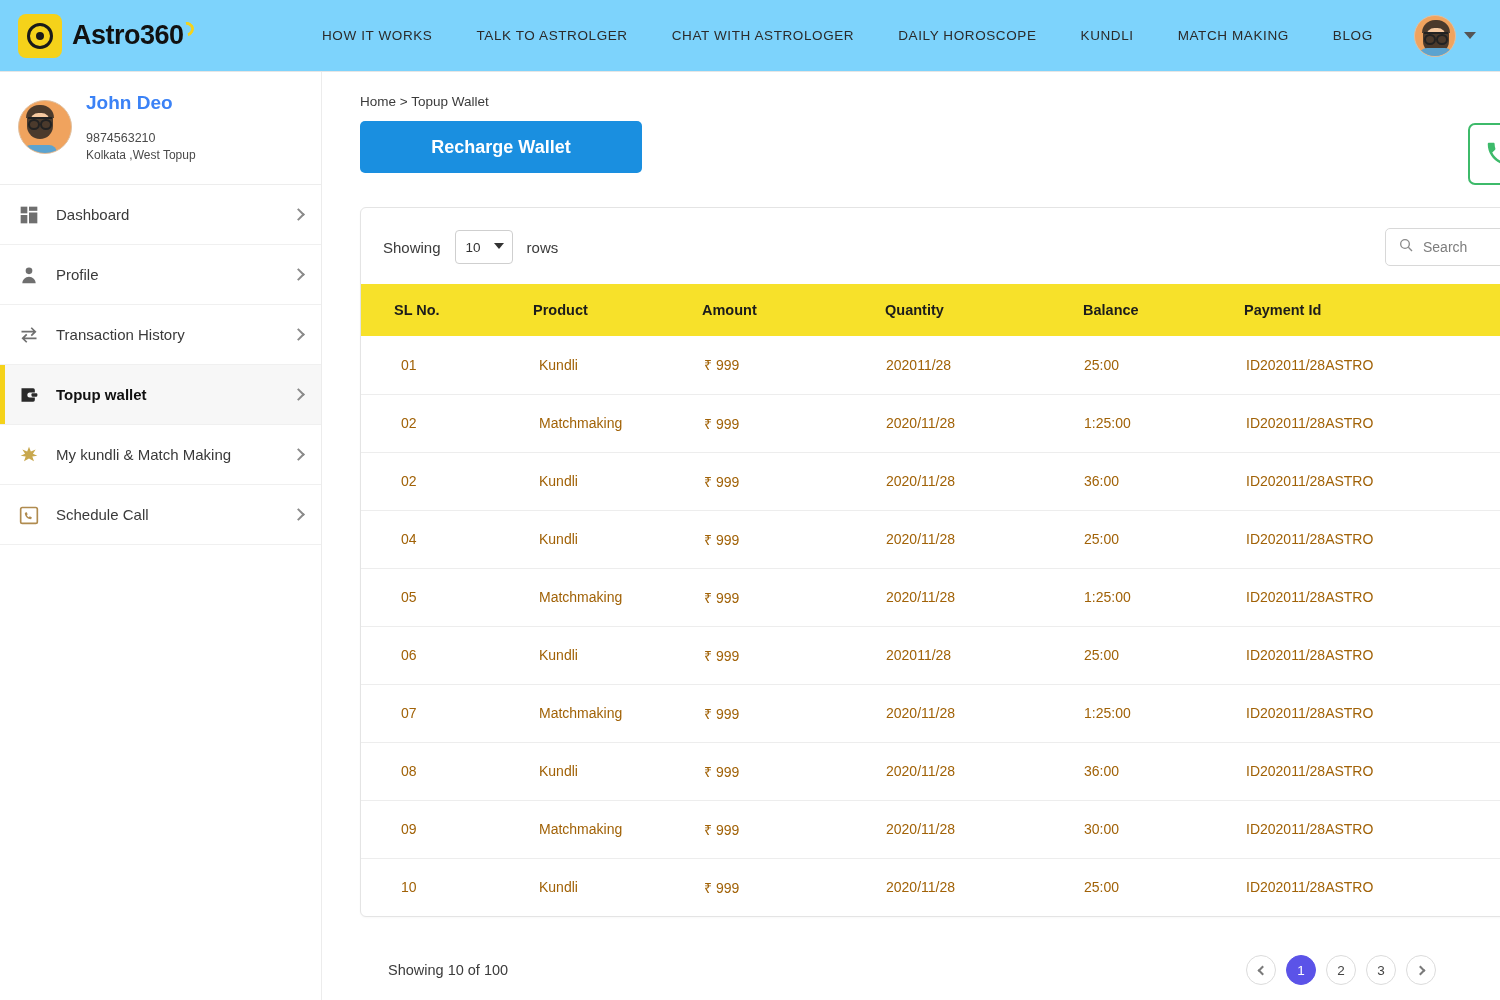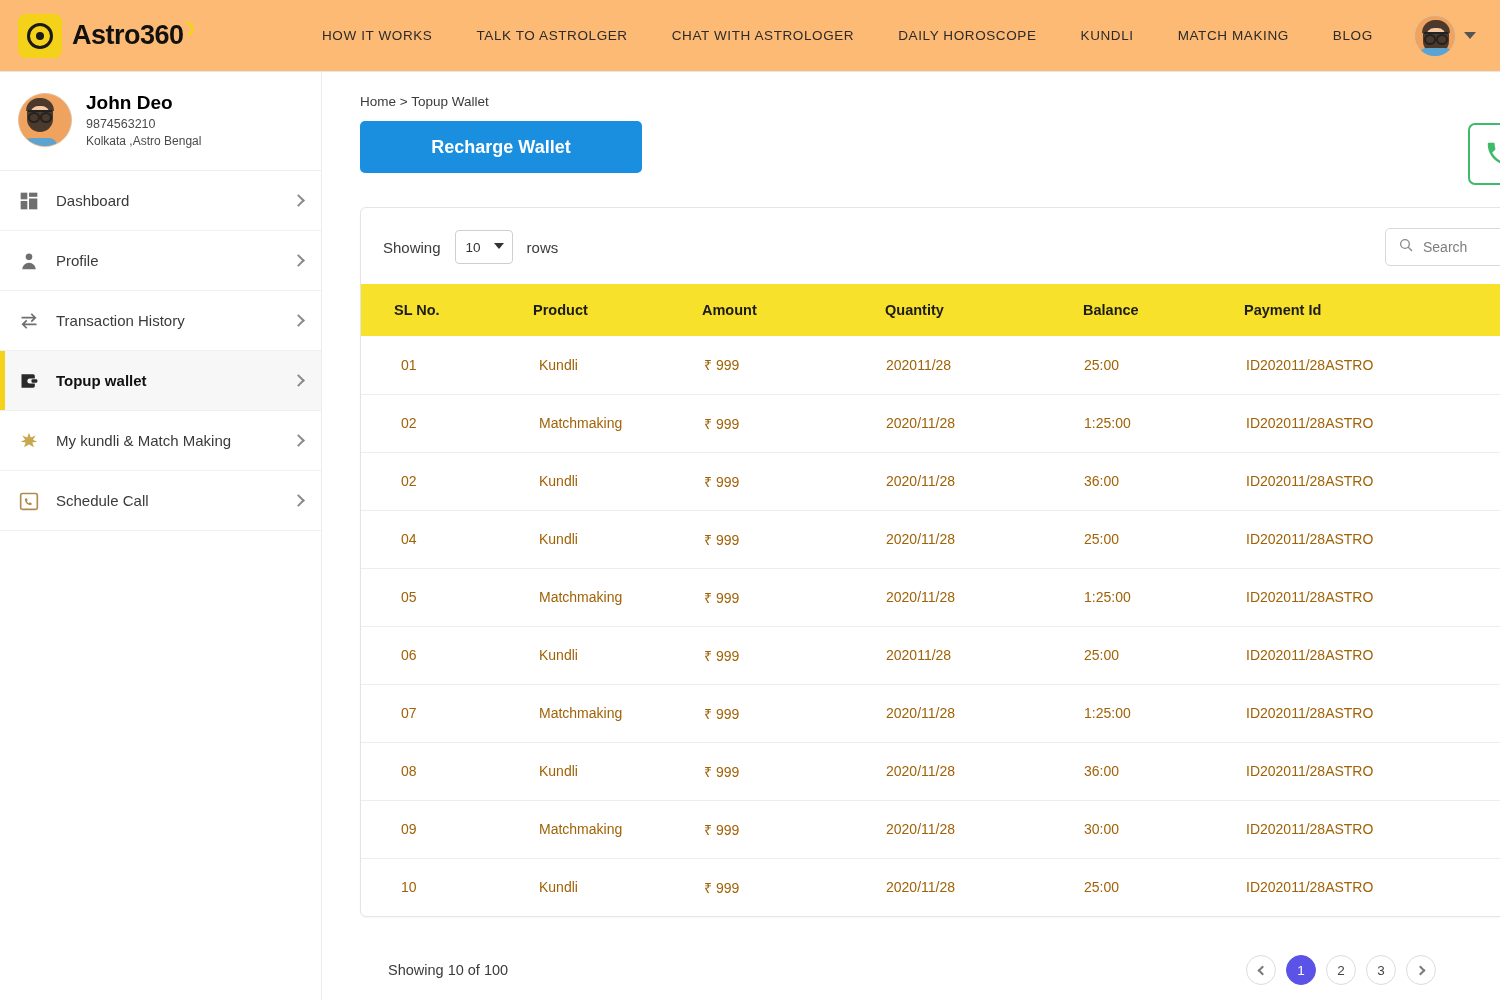--- a/index.html
+++ b/index.html
@@ -8,21 +8,21 @@
     font-family: "Liberation Sans", sans-serif;
     background: #ffffff;
     overflow: hidden;
   }
 
   
   .topbar {
     height: 72px;
     display: flex;
     align-items: center;
-    background: #fdba74;
+    background: #7dd3fc;
     border-bottom: 1px solid #e6e6e6;
     position: relative;
   }
   .logo-wrap {
     width: 322px;
     display: flex;
     align-items: center;
     padding-left: 18px;
     gap: 10px;
   }
@@ -141,22 +141,22 @@
     background: #ffffff;
     border-right: 1px solid #ececec;
     flex: none;
   }
   .user-block {
     display: flex; align-items: center; gap: 14px;
     padding: 20px 18px 22px 18px;
     border-bottom: 1px solid #ededed;
   }
   .user-block .avatar { width: 54px; height: 54px; }
-  .user-name { font-size: 19px; font-weight: bold; color: #000000; }
-  .user-phone { font-size: 12.5px; color: #4a4a4a; margin-top: 3px; }
+  .user-name { font-size: 19px; font-weight: bold; color: #3b82f6; }
+  .user-phone { font-size: 12.5px; color: #4a4a4a; margin-top: 17px; }
   .user-loc { font-size: 12px; color: #4a4a4a; margin-top: 3px; }
 
   .menu-item {
     display: flex; align-items: center;
     height: 60px;
     padding: 0 18px;
     gap: 16px;
     border-bottom: 1px solid #f0f0f0;
     cursor: pointer;
     position: relative;
@@ -349,21 +349,21 @@
       <div class="avatar">
         <div class="hair"></div>
           <div class="face"></div>
           <div class="beard"></div>
         <div class="glasses"></div>
           <div class="shirt"></div>
       </div>
       <div>
         <div class="user-name">John Deo</div>
         <div class="user-phone">9874563210</div>
-        <div class="user-loc">Kolkata ,Astro Bengal</div>
+        <div class="user-loc">Kolkata ,West Topup</div>
       </div>
     </div>
 
     <div class="menu-item">
       <span class="mi-icon">
         <svg viewBox="0 0 24 24">
             <rect x="2" y="2" width="8" height="8"></rect>
             <rect x="12" y="2" width="10" height="5"></rect>
             <rect x="2" y="12" width="8" height="10"></rect>
             <rect x="12" y="9" width="10" height="13"></rect>

